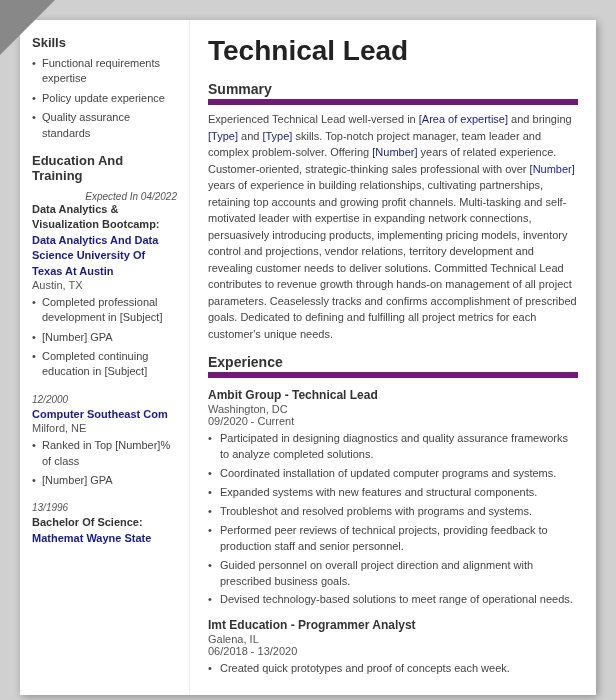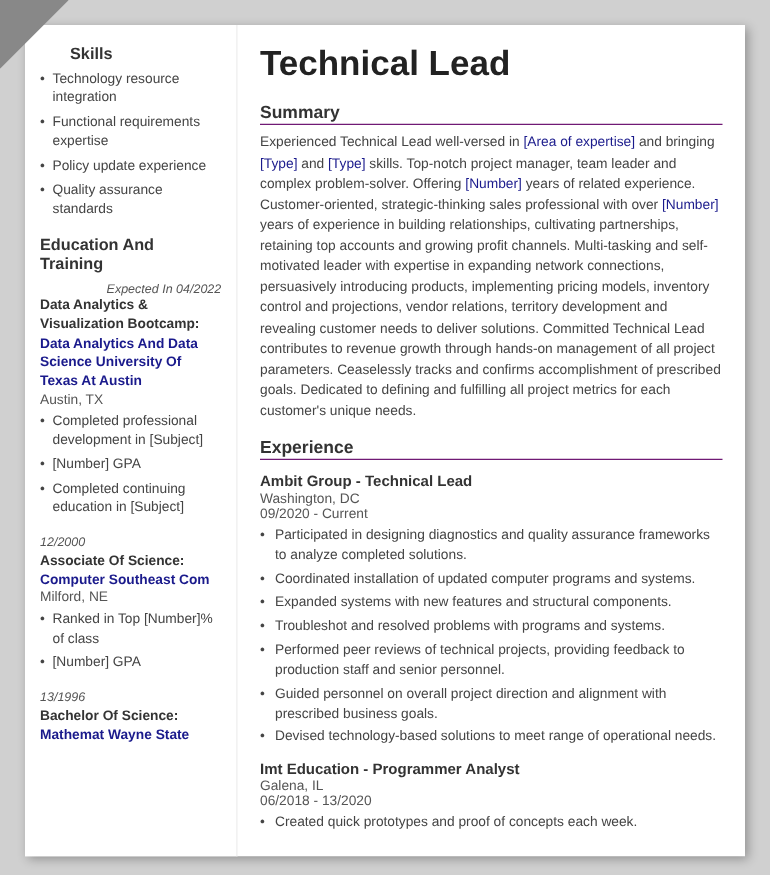--- a/index.html
+++ b/index.html
@@ -58,21 +58,20 @@
       flex: 1;
       padding: 15px 18px;
       overflow: hidden;
     }
     .section-title {
       font-size: 13px;
       font-weight: bold;
       color: #333;
       margin-bottom: 6px;
       margin-top: 10px;
-      margin-left: 24px;
     }
     .section-title:first-child {
       margin-top: 0;
     }
     .sidebar ul {
       list-style: none;
       padding: 0;
     }
     .sidebar ul li {
       font-size: 11px;
@@ -157,21 +156,21 @@
       color: #222;
       margin-bottom: 14px;
       font-family: Arial, sans-serif;
     }
     .main-section-title {
       font-size: 14px;
       font-weight: bold;
       color: #333;
       margin-bottom: 6px;
       margin-top: 12px;
-      border-bottom: 1px solid #701a75;
+      border-bottom: 6px solid #701a75;
       padding-bottom: 2px;
     }
     .summary-text {
       font-size: 11px;
       color: #444;
       line-height: 1.5;
     }
     .exp-company {
       font-size: 12px;
       font-weight: bold;
@@ -210,21 +209,20 @@
 </head>
 <body>
 
 <div class="page-wrapper">
   <div class="corner-accent"></div>
   <div class="resume-container">
 
     <div class="sidebar">
       <div class="section-title">Skills</div>
       <ul>
-        <li><span>Technology resource integration</span></li>
         <li><span>Functional requirements expertise</span></li>
         <li><span>Policy update experience</span></li>
         <li><span>Quality assurance standards</span></li>
       </ul>
 
       <div class="edu-section">
         <div class="edu-section-title">Education And Training</div>
 
         <div class="edu-entry">
           <div class="edu-expected">Expected In 04/2022</div>
@@ -233,21 +231,20 @@
           <div class="edu-location">Austin, TX</div>
           <ul class="edu-bullets">
             <li><span>Completed professional development in [Subject]</span></li>
             <li><span>[Number] GPA</span></li>
             <li><span>Completed continuing education in [Subject]</span></li>
           </ul>
         </div>
 
         <div class="edu-entry">
           <div class="edu-date">12/2000</div>
-          <div class="edu-program">Associate Of Science:</div>
           <div class="edu-school">Computer Southeast Com</div>
           <div class="edu-location">Milford, NE</div>
           <ul class="edu-bullets">
             <li><span>Ranked in Top [Number]% of class</span></li>
             <li><span>[Number] GPA</span></li>
           </ul>
         </div>
 
         <div class="edu-entry">
           <div class="edu-date">13/1996</div>

